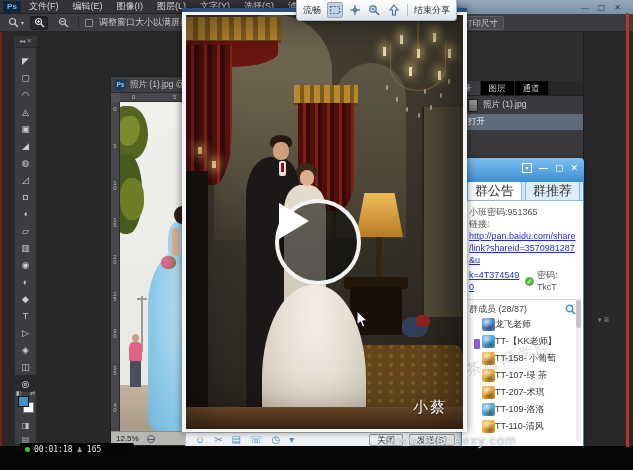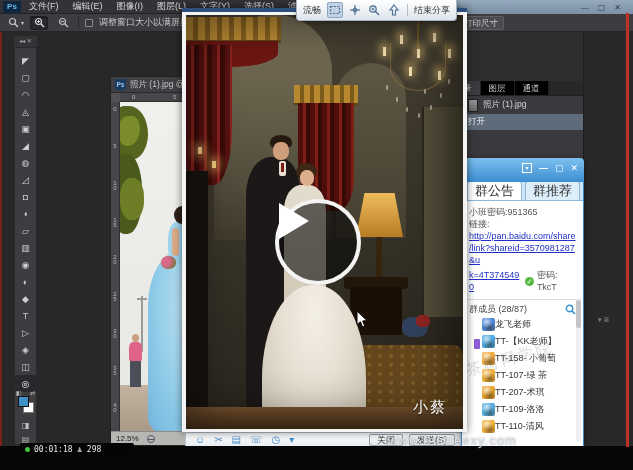--- a/index.html
+++ b/index.html
@@ -362,21 +362,21 @@
       <span class="bgsw"></span>
     </div>
     <div class="toolbtn">◨</div>
     <div class="toolbtn">▤</div>
   </div>
 
   <div class="recpill">
     <span class="recdot"></span>
     <span class="rectime">00:01:18</span>
     <span class="recperson">♟</span>
-    <span class="recviewers">298</span>
+    <span class="recviewers">165</span>
   </div>
 
   <div class="docwin">
     <div class="doctab">
       <span class="psmini">Ps</span>
       <span>照片 (1).jpg @ 1</span>
     </div>
     <div class="rcorner"></div>
     <div class="rulertop">
       <span style="left:12px">0</span>

